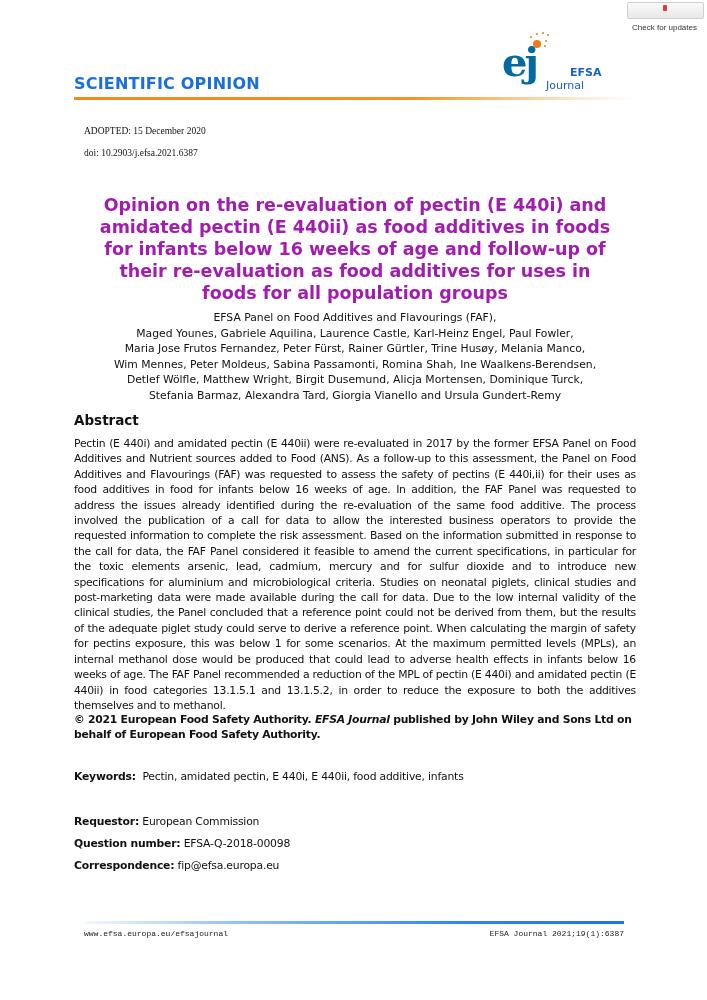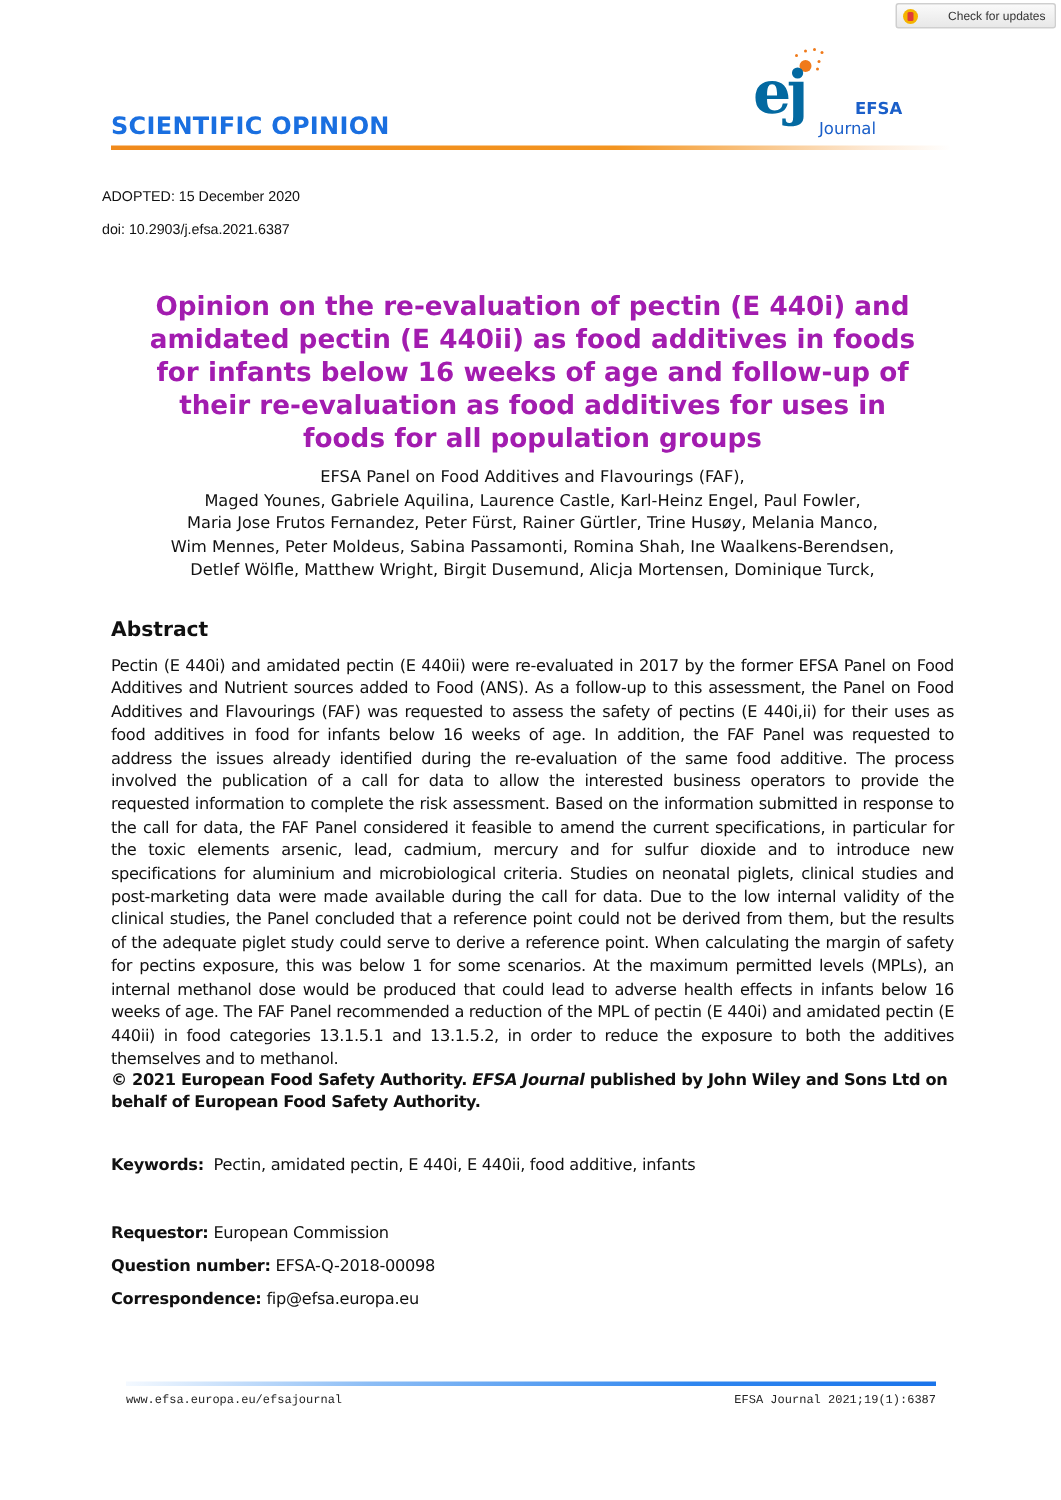--- a/index.html
+++ b/index.html
@@ -1,38 +1,38 @@
 <!DOCTYPE html>
 <html><head>
 <meta charset="utf-8">
 <style>
   html, body { margin: 0; padding: 0; background: #ffffff; }
   body { width: 707px; height: 1000px; position: relative; overflow: hidden;
          font-family: "DejaVu Sans", sans-serif; color: #111; }
   .update-btn { position: absolute; right: 3px; top: 2px; height: 15px; padding: 0 6px 0 4px;
                 border: 1px solid #cfcfcf; border-radius: 2px; background: linear-gradient(#fafafa, #e8e8e8);
                 display: flex; align-items: center; gap: 20px; font-size: 8px; color: #333;
-                font-family: "Liberation Sans", sans-serif; }
+                font-family: "Liberation Sans", sans-serif; flex-direction: column; }
   .update-icon { width: 10px; height: 10px; border-radius: 50%; background: #f4b400; position: relative; }
   .update-icon::after { content: ""; position: absolute; left: 3px; top: 2px; width: 4px; height: 6px; background: #e03b3b; border-radius: 1px; }
 
   .section-label { position: absolute; left: 74px; top: 74px; font-family: "DejaVu Sans", sans-serif;
                    font-weight: bold; font-size: 16px; color: #1a6fe0; letter-spacing: 0.2px; }
   .orange-rule { position: absolute; left: 74px; top: 97px; width: 560px; height: 3px;
                  background: linear-gradient(to right, #f08a1c 0%, #f3941f 60%, rgba(248,180,110,0.3) 90%, rgba(255,255,255,0) 100%); }
 
   .logo { position: absolute; left: 500px; top: 28px; width: 130px; height: 60px; }
   .logo-ej { position: absolute; left: 2px; top: 14px; font-family: "DejaVu Serif", serif; font-weight: bold;
              font-size: 40px; color: #0369a1; line-height: 40px; letter-spacing: -3px; }
   .logo-text { position: absolute; left: 46px; top: 38px; font-size: 11px; color: #1b5fc9; font-family: "DejaVu Sans", sans-serif; }
   .logo-text b { font-weight: bold; margin-left: 24px; }
   .logo-sun { position: absolute; left: 33px; top: 12px; width: 8px; height: 8px; background: #f07a1a; border-radius: 50%; }
   .logo-dot { position: absolute; width: 2px; height: 2px; background: #f07a1a; border-radius: 50%; }
 
-  .meta { position: absolute; left: 68px; font-size: 9.5px; color: #111; font-family: Liberation Sans, sans-serif; text-align: center; }
+  .meta { position: absolute; left: 84px; font-size: 9.5px; color: #111; font-family: Liberation Serif, serif; text-align: center; }
 
   .title { position: absolute; left: 90px; width: 530px; top: 194px; text-align: center;
            font-weight: bold; font-size: 17.5px; line-height: 22px; color: #a21caf; font-family: "DejaVu Sans", sans-serif; }
   .authors { position: absolute; left: 60px; width: 590px; top: 310px; text-align: center;
              font-size: 10.8px; line-height: 15.5px; color: #111; font-family: "DejaVu Sans", sans-serif; }
 
   .abstract-h { position: absolute; left: 74px; top: 412px; font-weight: bold; font-size: 13.5px; }
   .abstract { position: absolute; left: 74px; width: 562px; top: 436px; font-size: 10.8px; line-height: 15.4px;
               text-align: justify; font-family: "DejaVu Sans", sans-serif; letter-spacing: -0.25px; }
   .copyright { position: absolute; left: 74px; width: 562px; top: 712px; font-size: 10.8px; line-height: 15.4px;
@@ -72,20 +72,21 @@
 <div class="meta" style="top:148px">doi: 10.2903/j.efsa.2021.6387</div>
 
 <div class="title">Opinion on the re-evaluation of pectin (E 440i) and amidated pectin (E 440ii) as food additives in foods for infants below 16 weeks of age and follow-up of their re-evaluation as food additives for uses in foods for all population groups</div>
 
 <div class="authors">
   <div>EFSA Panel on Food Additives and Flavourings (FAF),</div>
   <div>Maged Younes, Gabriele Aquilina, Laurence Castle, Karl-Heinz Engel, Paul Fowler,</div>
   <div>Maria Jose Frutos Fernandez, Peter Fürst, Rainer Gürtler, Trine Husøy, Melania Manco,</div>
   <div>Wim Mennes, Peter Moldeus, Sabina Passamonti, Romina Shah, Ine Waalkens-Berendsen,</div>
   <div>Detlef Wölfle, Matthew Wright, Birgit Dusemund, Alicja Mortensen, Dominique Turck,</div>
+  <div>Stefania Barmaz, Alexandra Tard, Giorgia Vianello and Ursula Gundert-Remy</div>
 </div>
 
 <div class="abstract-h">Abstract</div>
 <div class="abstract">Pectin (E 440i) and amidated pectin (E 440ii) were re-evaluated in 2017 by the former EFSA Panel on Food Additives and Nutrient sources added to Food (ANS). As a follow-up to this assessment, the Panel on Food Additives and Flavourings (FAF) was requested to assess the safety of pectins (E 440i,ii) for their uses as food additives in food for infants below 16 weeks of age. In addition, the FAF Panel was requested to address the issues already identified during the re-evaluation of the same food additive. The process involved the publication of a call for data to allow the interested business operators to provide the requested information to complete the risk assessment. Based on the information submitted in response to the call for data, the FAF Panel considered it feasible to amend the current specifications, in particular for the toxic elements arsenic, lead, cadmium, mercury and for sulfur dioxide and to introduce new specifications for aluminium and microbiological criteria. Studies on neonatal piglets, clinical studies and post-marketing data were made available during the call for data. Due to the low internal validity of the clinical studies, the Panel concluded that a reference point could not be derived from them, but the results of the adequate piglet study could serve to derive a reference point. When calculating the margin of safety for pectins exposure, this was below 1 for some scenarios. At the maximum permitted levels (MPLs), an internal methanol dose would be produced that could lead to adverse health effects in infants below 16 weeks of age. The FAF Panel recommended a reduction of the MPL of pectin (E 440i) and amidated pectin (E 440ii) in food categories 13.1.5.1 and 13.1.5.2, in order to reduce the exposure to both the additives themselves and to methanol.</div>
 <div class="copyright"><span>© 2021 European Food Safety Authority. </span><i>EFSA Journal</i><span> published by John Wiley and Sons Ltd on behalf of European Food Safety Authority.</span></div>
 
 <div class="kv" style="top:770px">
   <b>Keywords:</b>&nbsp; <span>Pectin, amidated pectin, E 440i, E 440ii, food additive, infants</span>
 </div>
 <div class="kv" style="top:815px">

